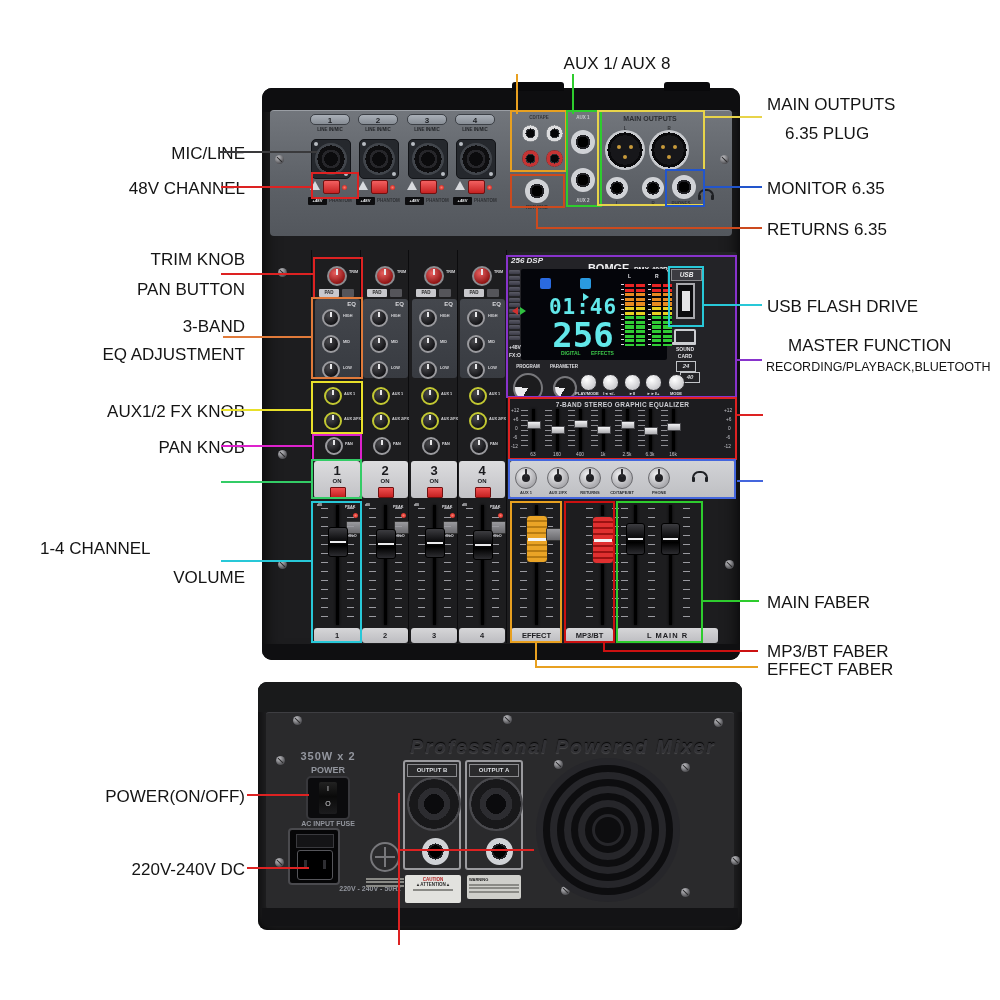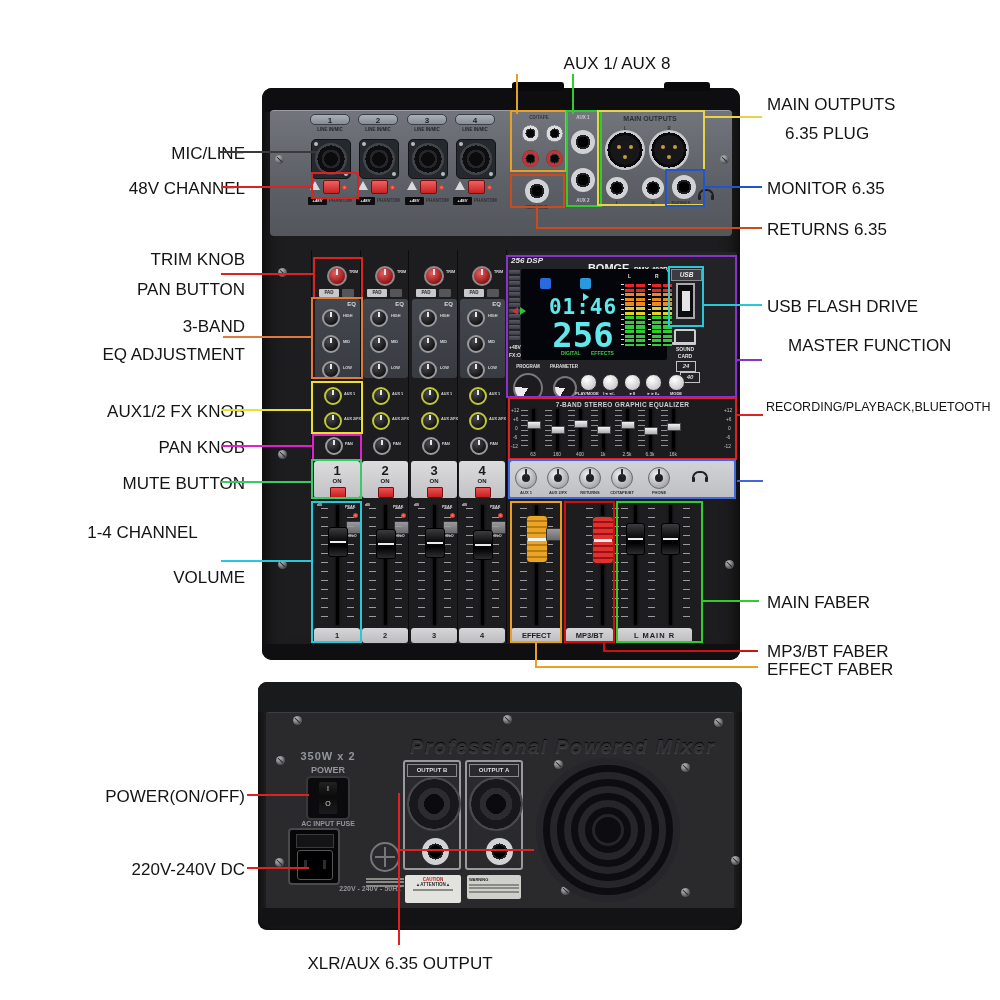--- a/index.html
+++ b/index.html
@@ -1,20 +1,20 @@
 <!DOCTYPE html>
 <html><head>
 <meta charset="utf-8">
 <style>
   html,body{margin:0;padding:0;background:#fff;}
   #canvas{position:relative;width:1000px;height:1000px;background:#fff;overflow:hidden;
           font-family:"Liberation Sans",sans-serif;}
   .abs{position:absolute;}
   .lbl{position:absolute;font-size:17px;color:#141414;white-space:nowrap;}
-  .lbl.sub{font-size:12.5px;margin-top:40px;}
+  .lbl.sub{font-size:12.5px;}
   .ln{position:absolute;}
   .cb{position:absolute;border:2px solid;box-sizing:border-box;pointer-events:none;}
   .screw{position:absolute;width:9px;height:9px;border-radius:50%;
          background:radial-gradient(circle at 35% 30%,#c2c2c6,#5a5a5e 65%,#323234);}
   .screw::after{content:"";position:absolute;left:1px;right:1px;top:4px;height:1px;background:#2a2a2c;transform:rotate(45deg);}
   
   .toppanel{position:absolute;left:262px;top:88px;width:478px;height:572px;background:#1d1d1f;
             border-radius:10px;box-shadow:inset 0 0 18px #000;}
   .backstrip{position:absolute;left:0;top:0;width:100%;height:24px;background:#0e0e10;border-radius:10px 10px 0 0;}
   .tab{position:absolute;height:9px;background:#09090b;border-radius:3px 3px 0 0;}
@@ -135,37 +135,35 @@
   <div class="lbl" style="left:547px;top:54px;width:140px;text-align:center">AUX 1/ AUX 8</div>
 
   <div class="lbl" style="left:40px;top:144px;width:205px;text-align:right">MIC/LINE</div>
   <div class="lbl" style="left:40px;top:179px;width:205px;text-align:right">48V CHANNEL</div>
   <div class="lbl" style="left:40px;top:280px;width:205px;text-align:right">PAN BUTTON</div>
   <div class="lbl" style="left:40px;top:250px;width:205px;text-align:right">TRIM KNOB</div>
   <div class="lbl" style="left:40px;top:317px;width:205px;text-align:right">3-BAND</div>
   <div class="lbl" style="left:40px;top:345px;width:205px;text-align:right">EQ ADJUSTMENT</div>
   <div class="lbl" style="left:40px;top:402px;width:205px;text-align:right">AUX1/2 FX KNOB</div>
   <div class="lbl" style="left:40px;top:438px;width:205px;text-align:right">PAN KNOB</div>
-  <div class="lbl" style="left:40px;top:474px;width:205px;text-align:right">MUTE BUTTON</div>
-  <div class="lbl" style="left:40px;top:523px;width:205px;text-align:center">1-4 CHANNEL</div>
+  <div class="lbl" style="left:40px;top:539px;width:205px;text-align:left">1-4 CHANNEL</div>
   <div class="lbl" style="left:40px;top:787px;width:205px;text-align:right">POWER(ON/OFF)</div>
   <div class="lbl" style="left:40px;top:568px;width:205px;text-align:right">VOLUME</div>
   <div class="lbl" style="left:40px;top:860px;width:205px;text-align:right">220V-240V DC</div>
 
   <div class="lbl" style="left:767px;top:95px">MAIN OUTPUTS</div>
   <div class="lbl" style="left:785px;top:124px">6.35 PLUG</div>
   <div class="lbl" style="left:767px;top:179px">MONITOR 6.35</div>
   <div class="lbl" style="left:767px;top:220px">RETURNS 6.35</div>
   <div class="lbl" style="left:767px;top:297px">USB FLASH DRIVE</div>
   <div class="lbl" style="left:788px;top:336px">MASTER FUNCTION</div>
   <div class="lbl sub" style="left:766px;top:360px">RECORDING/PLAYBACK,BLUETOOTH</div>
   <div class="lbl" style="left:767px;top:593px">MAIN FABER</div>
   <div class="lbl" style="left:767px;top:642px">MP3/BT FABER</div>
   <div class="lbl" style="left:767px;top:660px">EFFECT FABER</div>
-  <div class="lbl" style="left:300px;top:954px;width:200px;text-align:center">XLR/AUX 6.35 OUTPUT</div>
 
   <div class="toppanel">
     <div class="backstrip"></div>
     <div class="tab" style="left:250px;top:-6px;width:52px"></div>
     <div class="tab" style="left:402px;top:-6px;width:46px"></div>
     <div class="abs" style="left:0;top:556px;width:100%;height:16px;background:#0f0f11;border-radius:0 0 10px 10px"></div>
 
     <div class="jackpanel">
       <div class="screw" style="left:5px;top:44px"></div>
       <div class="screw" style="left:450px;top:44px"></div>
@@ -553,21 +551,21 @@
   <div class="bigcap red" style="left:592px;top:516px"></div>
   <div class="bplate" style="left:566px;top:628px;width:47px">MP3/BT</div>
 
   <div class="vticks" style="left:621px;top:508px;height:112px"></div>
   <div class="vticks" style="left:648px;top:508px;height:112px"></div>
   <div class="vticks" style="left:683px;top:508px;height:112px"></div>
   <div class="track" style="left:634px;top:505px;height:120px"></div>
   <div class="track" style="left:669px;top:505px;height:120px"></div>
   <div class="fcap" style="left:626px;top:523px;width:17px;height:30px"></div>
   <div class="fcap" style="left:661px;top:523px;width:17px;height:30px"></div>
-  <div class="bplate" style="left:617px;top:628px;width:75px;letter-spacing:1px">L  MAIN  R</div>
+  <div class="bplate" style="left:617px;top:628px;width:101px;letter-spacing:1px">L  MAIN  R</div>
 
   <div class="rear">
     <div class="rtop"></div>
     <div class="rface"></div>
     <div class="screw" style="left:35px;top:34px"></div>
     <div class="screw" style="left:245px;top:33px"></div>
     <div class="screw" style="left:456px;top:36px"></div>
     <div class="screw" style="left:18px;top:74px"></div>
     <div class="screw" style="left:17px;top:176px"></div>
     <div class="screw" style="left:296px;top:78px"></div>

